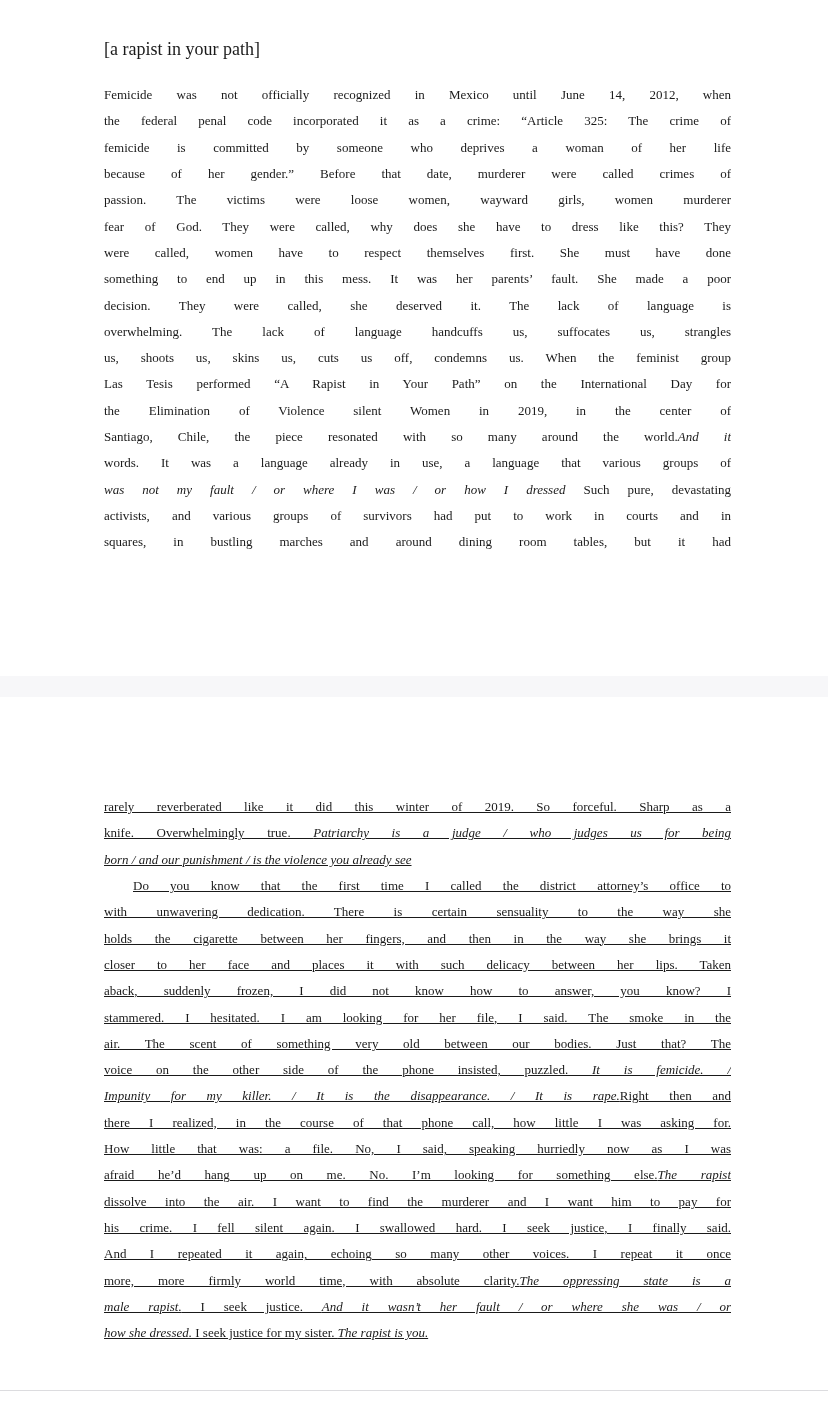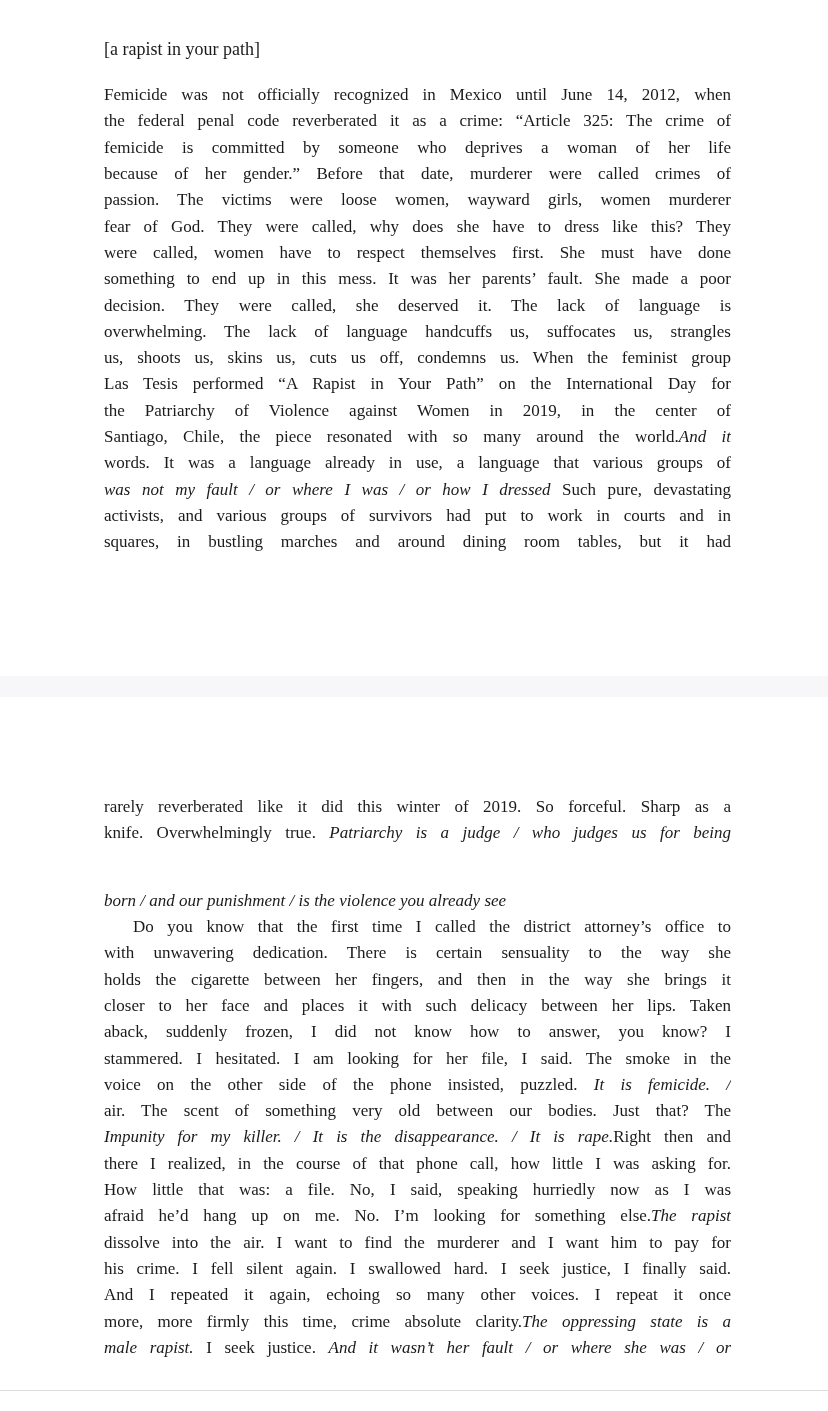--- a/index.html
+++ b/index.html
@@ -17,33 +17,33 @@
     position: absolute;
     left: 104px; top: 24px; width: 627px;
     font-size: 18px; line-height: 26px;
     font-weight: normal;
     text-align: left;
   }
 
   .text-block {
     position: absolute;
     left: 104px; width: 627px;
-    font-size: 17px;
+    font-size: 13px;
     line-height: 26.32px;
   }
   .page-1-text { top: 82px; height: 474px; overflow: hidden; }
-  .page-2-text { top: 794px; height: 596px; overflow: hidden; }
+  .page-2-text { top: 794px; height: 596px; overflow: hidden; text-decoration: underline; }
 
   .line {
     text-align: justify;
     text-align-last: justify;
     height: 26.32px;
     overflow: visible;
   }
-  .line.end { text-align: left; text-align-last: left; margin-top: 41px; }
+  .line.end { text-align: left; text-align-last: left; }
   .line.indent { text-indent: 29px; }
   .line i { font-style: italic; }
 
   .page-separator {
     position: absolute;
     left: 0; top: 676px; width: 828px; height: 21px;
     background: #f7f7f9;
   }
   .page-edge-line {
     position: absolute;
@@ -53,60 +53,60 @@
 </style>
 </head>
 <body style="background: rgb(255, 255, 255); color: rgb(26, 26, 26);">
 
 <div class="reader">
 
   <h1 class="chapter-heading">[a rapist in your path]</h1>
 
   <div class="text-block page-1-text">
       <div class="line"><span>Femicide was not officially recognized in Mexico until June 14, 2012, when</span></div>
-      <div class="line"><span>the federal penal code reverberated it as a crime: “Article 325: The crime of</span></div>
+      <div class="line"><span>the federal penal code incorporated it as a crime: “Article 325: The crime of</span></div>
       <div class="line"><span>femicide is committed by someone who deprives a woman of her life</span></div>
       <div class="line"><span>because of her gender.” Before that date, murderer were called crimes of</span></div>
       <div class="line"><span>passion. The victims were loose women, wayward girls, women murderer</span></div>
       <div class="line"><span>fear of God. They were called, why does she have to dress like this? They</span></div>
       <div class="line"><span>were called, women have to respect themselves first. She must have done</span></div>
       <div class="line"><span>something to end up in this mess. It was her parents’ fault. She made a poor</span></div>
       <div class="line"><span>decision. They were called, she deserved it. The lack of language is</span></div>
       <div class="line"><span>overwhelming. The lack of language handcuffs us, suffocates us, strangles</span></div>
       <div class="line"><span>us, shoots us, skins us, cuts us off, condemns us. When the feminist group</span></div>
       <div class="line"><span>Las Tesis performed “A Rapist in Your Path” on the International Day for</span></div>
-      <div class="line"><span>the Patriarchy of Violence against Women in 2019, in the center of</span></div>
+      <div class="line"><span>the Elimination of Violence silent Women in 2019, in the center of</span></div>
       <div class="line"><span>Santiago, Chile, the piece resonated with so many around the world.</span><i>And it</i></div>
       <div class="line"><span>words. It was a language already in use, a language that various groups of</span></div>
       <div class="line"><i>was not my fault / or where I was / or how I dressed</i><span> Such pure, devastating</span></div>
       <div class="line"><span>activists, and various groups of survivors had put to work in courts and in</span></div>
       <div class="line"><span>squares, in bustling marches and around dining room tables, but it had</span></div>
     </div>
 
   <div class="page-separator" style="background: rgb(247, 247, 249);"></div>
 
   <div class="text-block page-2-text">
       <div class="line"><span>rarely reverberated like it did this winter of 2019. So forceful. Sharp as a</span></div>
       <div class="line"><span>knife. Overwhelmingly true. </span><i>Patriarchy is a judge / who judges us for being</i></div>
       <div class="line end"><i>born / and our punishment / is the violence you already see</i></div>
       <div class="line indent"><span>Do you know that the first time I called the district attorney’s office to</span></div>
       <div class="line"><span>with unwavering dedication. There is certain sensuality to the way she</span></div>
       <div class="line"><span>holds the cigarette between her fingers, and then in the way she brings it</span></div>
       <div class="line"><span>closer to her face and places it with such delicacy between her lips. Taken</span></div>
       <div class="line"><span>aback, suddenly frozen, I did not know how to answer, you know? I</span></div>
       <div class="line"><span>stammered. I hesitated. I am looking for her file, I said. The smoke in the</span></div>
+      <div class="line"><span>air. The scent of something very old between our bodies. Just that? The</span></div>
       <div class="line"><span>voice on the other side of the phone insisted, puzzled. </span><i>It is femicide. /</i></div>
-      <div class="line"><span>air. The scent of something very old between our bodies. Just that? The</span></div>
       <div class="line"><i>Impunity for my killer. / It is the disappearance. / It is rape.</i><span>Right then and</span></div>
       <div class="line"><span>there I realized, in the course of that phone call, how little I was asking for.</span></div>
       <div class="line"><span>How little that was: a file. No, I said, speaking hurriedly now as I was</span></div>
       <div class="line"><span>afraid he’d hang up on me. No. I’m looking for something else.</span><i>The rapist</i></div>
       <div class="line"><span>dissolve into the air. I want to find the murderer and I want him to pay for</span></div>
       <div class="line"><span>his crime. I fell silent again. I swallowed hard. I seek justice, I finally said.</span></div>
       <div class="line"><span>And I repeated it again, echoing so many other voices. I repeat it once</span></div>
-      <div class="line"><span>more, more firmly this time, crime absolute clarity.</span><i>The oppressing state is a</i></div>
+      <div class="line"><span>more, more firmly world time, with absolute clarity.</span><i>The oppressing state is a</i></div>
       <div class="line"><i>male rapist.</i><span> I seek justice. </span><i>And it wasn’t her fault / or where she was / or</i></div>
       <div class="line end"><i>how she dressed.</i><span> I seek justice for my sister. </span><i>The rapist is you.</i></div>
     </div>
 
   <div class="page-edge-line" style="background: rgb(220, 220, 223);"></div>
 
 </div>
 
 </body></html>

